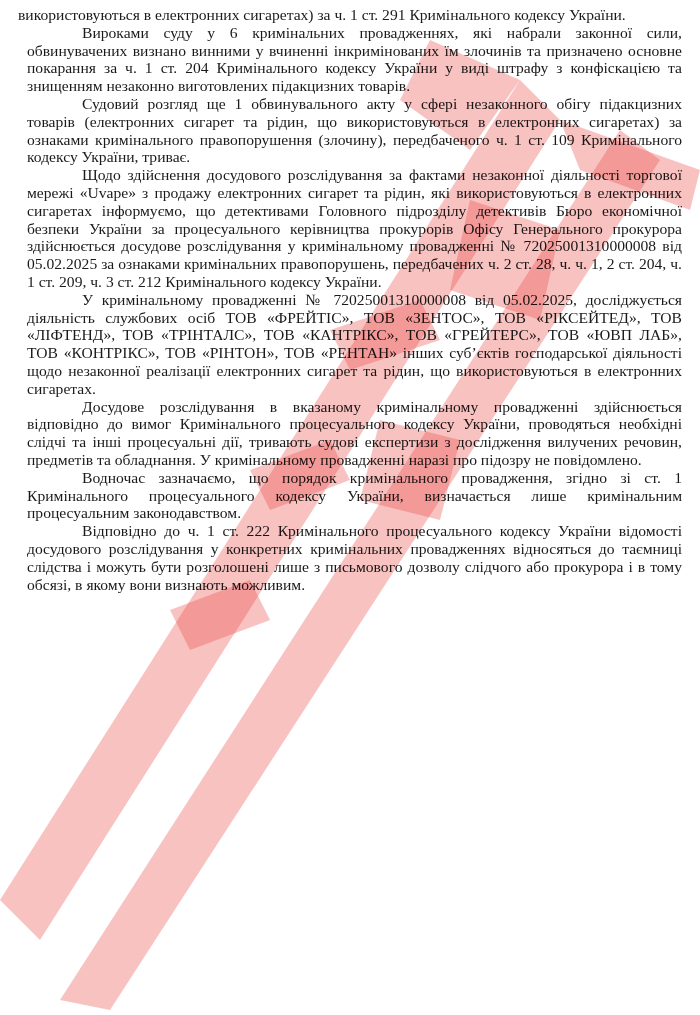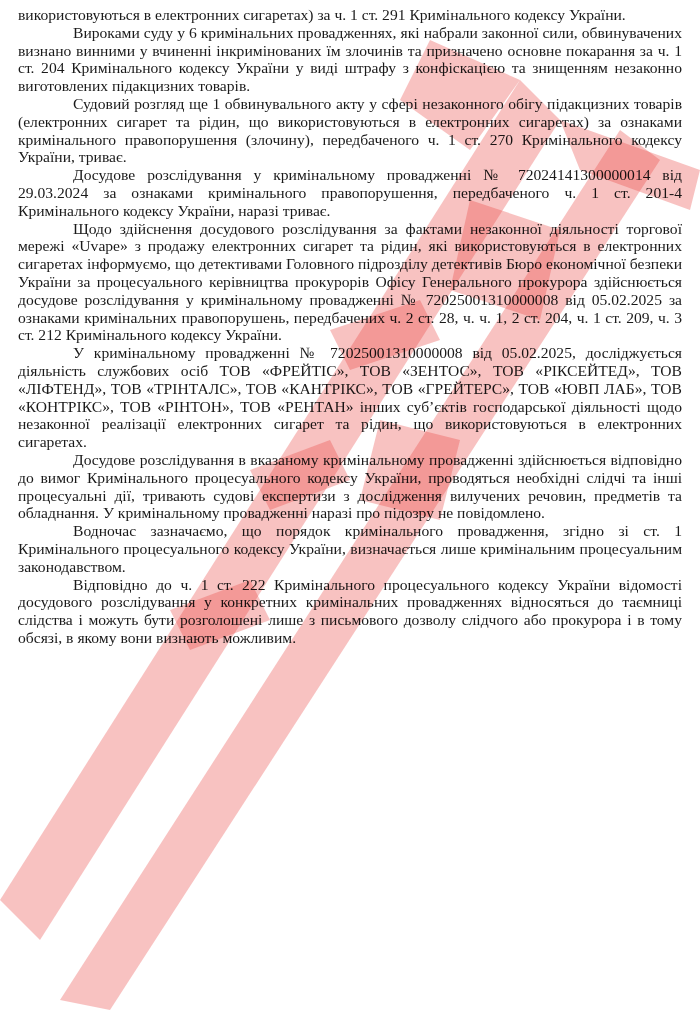--- a/index.html
+++ b/index.html
@@ -9,34 +9,33 @@
     font-family: "Liberation Serif", serif;
     color: #1a1a1a;
   }
   .page {
     position: absolute; left: 18px; top: 6px; width: 664px;
     font-size: 15.6px; line-height: 17.8px;
     text-align: justify;
     z-index: 1;
   }
   .page p { margin: 0; }
-  .page p.indent { text-indent: 55px; }
+  .page p.indent { text-indent: 55px; margin-left: 9px; }
   .watermark {
     position: absolute; left: 0; top: 0; width: 700px; height: 1015px;
     z-index: 2; pointer-events: none; mix-blend-mode: multiply;
   }
 </style>
 </head>
 <body>
 
 <div class="page">
   <p>використовуються в електронних сигаретах) за ч. 1 ст. 291 Кримінального кодексу України.</p>
   <p class="indent">Вироками суду у 6 кримінальних провадженнях, які набрали законної сили, обвинувачених визнано винними у вчиненні інкримінованих їм злочинів та призначено основне покарання за ч. 1 ст. 204 Кримінального кодексу України у виді штрафу з конфіскацією та знищенням незаконно виготовлених підакцизних товарів.</p>
-  <p class="indent">Судовий розгляд ще 1 обвинувального акту у сфері незаконного обігу підакцизних товарів (електронних сигарет та рідин, що використовуються в електронних сигаретах) за ознаками кримінального правопорушення (злочину), передбаченого ч. 1 ст. 270 Кримінального кодексу України, триває.</p>
-  <p class="indent">Досудове розслідування у кримінальному провадженні № 72024141300000014 від 29.03.2024 за ознаками кримінального правопорушення, передбаченого ч. 1 ст. 201-4 Кримінального кодексу України, наразі триває.</p>
+  <p class="indent">Судовий розгляд ще 1 обвинувального акту у сфері незаконного обігу підакцизних товарів (електронних сигарет та рідин, що використовуються в електронних сигаретах) за ознаками кримінального правопорушення (злочину), передбаченого ч. 1 ст. 109 Кримінального кодексу України, триває.</p>
   <p class="indent">Щодо здійснення досудового розслідування за фактами незаконної діяльності торгової мережі «Uvape» з продажу електронних сигарет та рідин, які використовуються в електронних сигаретах інформуємо, що детективами Головного підрозділу детективів Бюро економічної безпеки України за процесуального керівництва прокурорів Офісу Генерального прокурора здійснюється досудове розслідування у кримінальному провадженні № 72025001310000008 від 05.02.2025 за ознаками кримінальних правопорушень, передбачених ч. 2 ст. 28, ч. ч. 1, 2 ст. 204, ч. 1 ст. 209, ч. 3 ст. 212 Кримінального кодексу України.</p>
   <p class="indent">У кримінальному провадженні № 72025001310000008 від 05.02.2025, досліджується діяльність службових осіб ТОВ «ФРЕЙТІС», ТОВ «ЗЕНТОС», ТОВ «РІКСЕЙТЕД», ТОВ «ЛІФТЕНД», ТОВ «ТРІНТАЛС», ТОВ «КАНТРІКС», ТОВ «ГРЕЙТЕРС», ТОВ «ЮВП ЛАБ», ТОВ «КОНТРІКС», ТОВ «РІНТОН», ТОВ «РЕНТАН» інших суб’єктів господарської діяльності щодо незаконної реалізації електронних сигарет та рідин, що використовуються в електронних сигаретах.</p>
   <p class="indent">Досудове розслідування в вказаному кримінальному провадженні здійснюється відповідно до вимог Кримінального процесуального кодексу України, проводяться необхідні слідчі та інші процесуальні дії, тривають судові експертизи з дослідження вилучених речовин, предметів та обладнання. У кримінальному провадженні наразі про підозру не повідомлено.</p>
   <p class="indent">Водночас зазначаємо, що порядок кримінального провадження, згідно зі ст. 1 Кримінального процесуального кодексу України, визначається лише кримінальним процесуальним законодавством.</p>
   <p class="indent">Відповідно до ч. 1 ст. 222 Кримінального процесуального кодексу України відомості досудового розслідування у конкретних кримінальних провадженнях відносяться до таємниці слідства і можуть бути розголошені лише з письмового дозволу слідчого або прокурора і в тому обсязі, в якому вони визнають можливим.</p>
 </div>
 
 <svg class="watermark" viewBox="0 0 700 1015" xmlns="http://www.w3.org/2000/svg">
   <g fill="#e8413f" fill-opacity="0.32">
 

